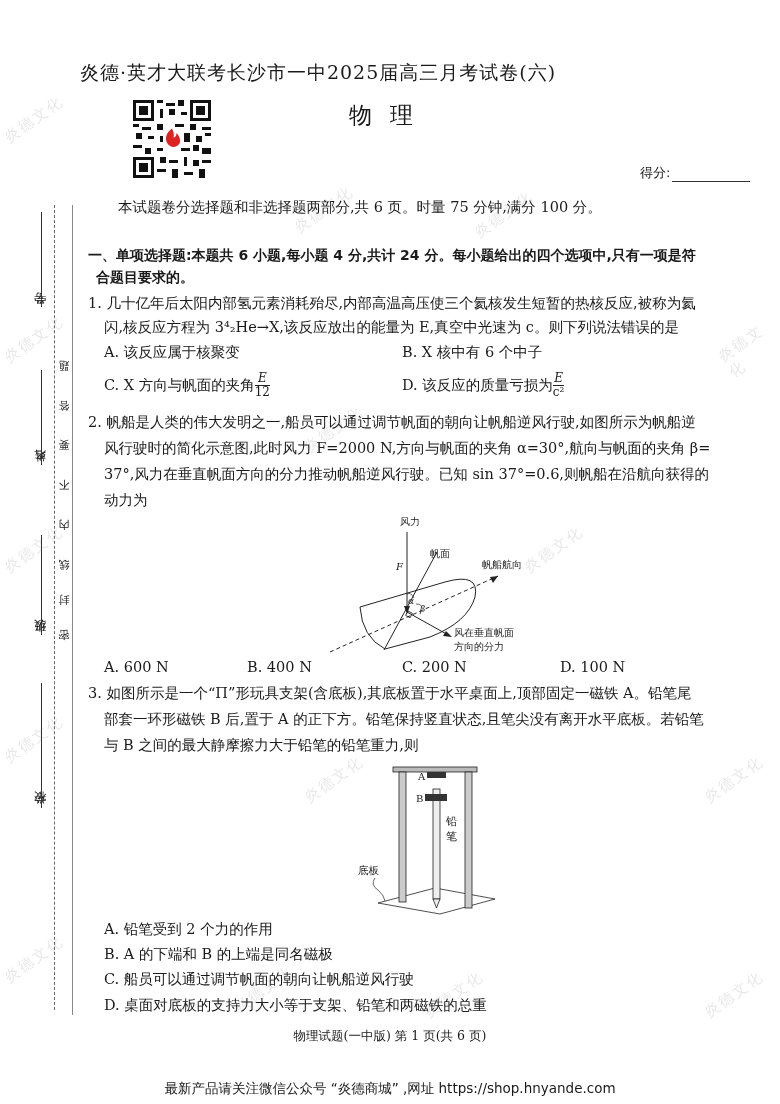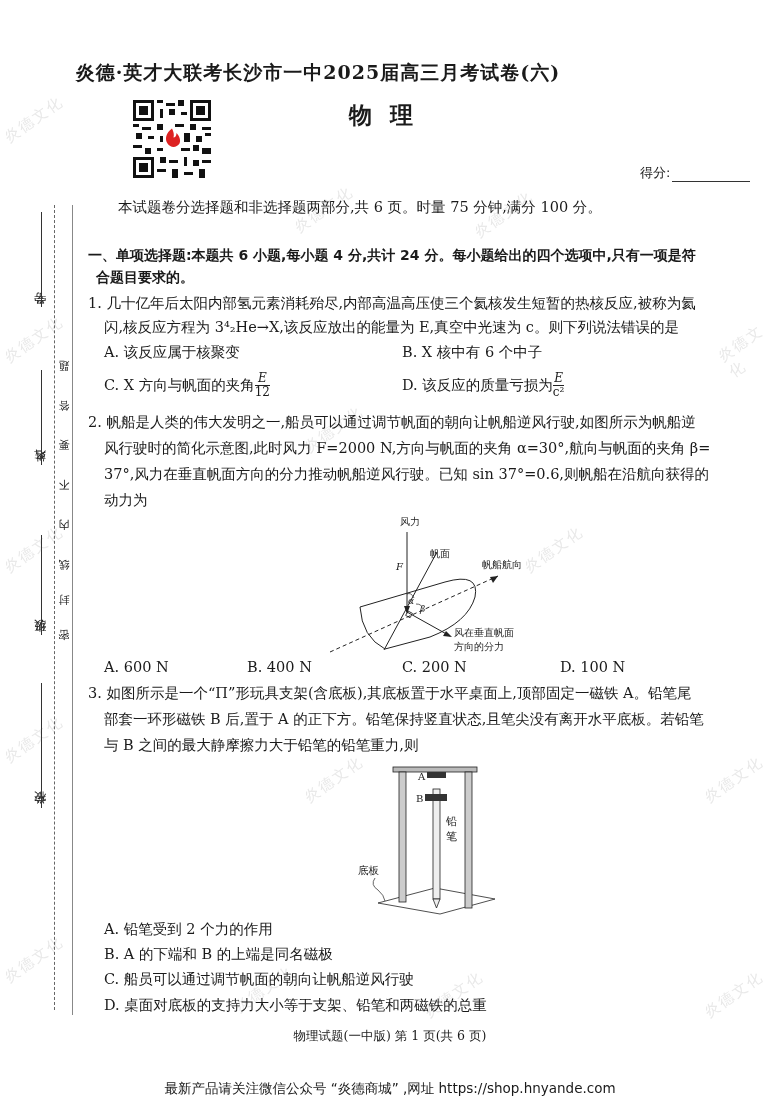--- a/index.html
+++ b/index.html
@@ -7,22 +7,22 @@
          font-family:"DejaVu Serif","Liberation Serif",serif; color:#1a1a1a; }
   .abs { position:absolute; }
   .wm { position:absolute; color:#e9e9e9; font-size:15px; transform:rotate(-35deg);
         letter-spacing:2px; pointer-events:none; font-family:"DejaVu Serif",serif; }
   .side-dash { position:absolute; left:54px; top:205px; height:805px; border-left:1px dashed #666; }
   .side-solid { position:absolute; left:72px; top:205px; height:810px; border-left:1px solid #888; }
   .vert { position:absolute; writing-mode:vertical-rl; transform:rotate(180deg);
           font-size:12px; color:#222; letter-spacing:1px; }
   .vline { position:absolute; border-left:1px solid #333; }
   .seal { position:absolute; left:58px; font-size:11px; color:#222; writing-mode:vertical-rl; transform:rotate(180deg); }
-  .title { left:0; width:636px; top:60px; text-align:center; font-size:19px; font-weight:bold; letter-spacing:1px; }
-  .subject { left:0; width:780px; top:100px; text-align:center; font-size:23px; font-weight:bold; letter-spacing:18px; }
+  .title { left:0; width:636px; top:60px; text-align:center; font-size:19px; font-weight:normal; letter-spacing:1px; }
+  .subject { left:0; width:780px; top:100px; text-align:center; font-size:23px; font-weight:normal; letter-spacing:18px; }
   .qr { left:133px; top:100px; width:78px; height:78px; }
   .score { left:640px; top:164px; font-size:13px; font-family:"DejaVu Sans",sans-serif; }
   .score-line { display:inline-block; width:78px; border-bottom:1px solid #333; height:12px; vertical-align:bottom; margin-left:2px; }
   .line { position:absolute; left:88px; font-size:14.5px; line-height:22px; white-space:nowrap; }
   .bold { font-weight:bold; font-family:"DejaVu Sans","Liberation Sans",sans-serif; font-size:14px; }
   .opt { position:absolute; font-size:14.5px; white-space:nowrap; }
   .frac { display:inline-block; vertical-align:middle; text-align:center; font-size:12px; line-height:13px; }
   .frac .num { display:block; border-bottom:1px solid #222; padding:0 1px; font-style:italic; }
   .frac .den { display:block; }
   .footer { left:0; width:780px; top:1028px; text-align:center; font-size:12.5px; }

